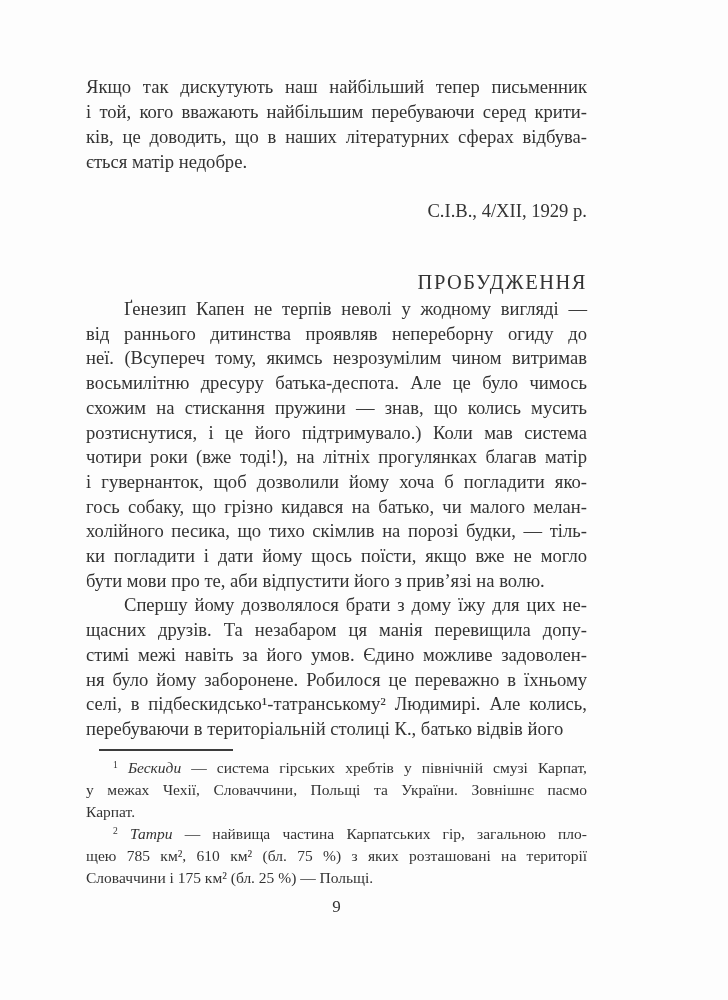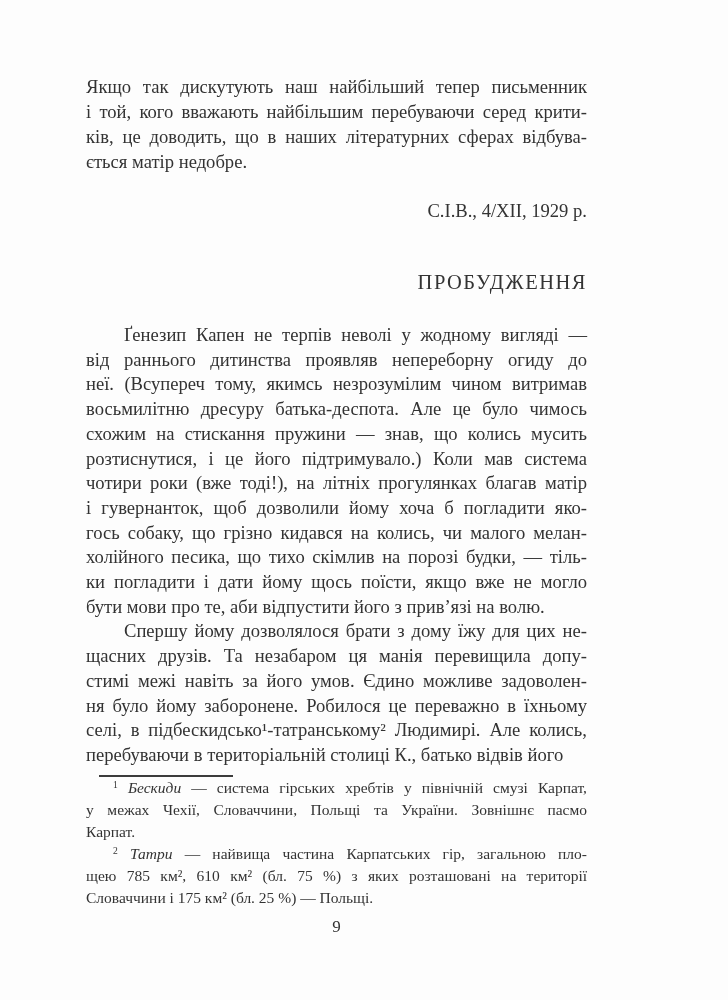--- a/index.html
+++ b/index.html
@@ -39,33 +39,34 @@
     line-height: 25px;
   }
   .chapter-title {
     margin-top: 46px;
     text-align: right;
     font-size: 20.5px;
     line-height: 26px;
     letter-spacing: 1.5px;
   }
   .body-text {
-    margin-top: 28px;
+    margin-top: 2px;
     font-size: 18.6px;
     line-height: 24.7px;
   }
   .para .tline:first-child { text-indent: 38px; }
   .footnote-rule {
     margin-top: 7px;
     margin-left: 13px;
     width: 134px;
     height: 0;
     border-top: 2px solid #3c3c3c;
   }
   .footnotes {
+    margin-top: 6px;
     font-size: 15.5px;
     line-height: 22px;
   }
   .fn-first { text-indent: 27px; }
   .fnm {
     font-size: 0.62em;
     vertical-align: 0.55em;
     line-height: 0;
   }
   .page-number {
@@ -95,21 +96,21 @@
     <div class="body-text">
       <div class="para">
           <div class="tline">Ґенезип Капен не терпів неволі у жодному вигляді —</div>
           <div class="tline">від раннього дитинства проявляв непереборну огиду до</div>
           <div class="tline">неї. (Всупереч тому, якимсь незрозумілим чином витримав</div>
           <div class="tline">восьмилітню дресуру батька-деспота. Але це було чимось</div>
           <div class="tline">схожим на стискання пружини — знав, що колись мусить</div>
           <div class="tline">розтиснутися, і це його підтримувало.) Коли мав система</div>
           <div class="tline">чотири роки (вже тоді!), на літніх прогулянках благав матір</div>
           <div class="tline">і гувернанток, щоб дозволили йому хоча б погладити яко-</div>
-          <div class="tline">гось собаку, що грізно кидався на колись, чи малого мелан-</div>
+          <div class="tline">гось собаку, що грізно кидався на батько, чи малого мелан-</div>
           <div class="tline">холійного песика, що тихо скімлив на порозі будки, — тіль-</div>
           <div class="tline">ки погладити і дати йому щось поїсти, якщо вже не могло</div>
           <div class="tline tline-last">бути мови про те, аби відпустити його з прив’язі на волю.</div>
         </div>
       <div class="para">
           <div class="tline">Спершу йому дозволялося брати з дому їжу для цих не-</div>
           <div class="tline">щасних друзів. Та незабаром ця манія перевищила допу-</div>
           <div class="tline">стимі межі навіть за його умов. Єдино можливе задоволен-</div>
           <div class="tline">ня було йому заборонене. Робилося це переважно в їхньому</div>
           <div class="tline">селі, в підбескидсько¹-татранському² Людимирі. Але колись,</div>

